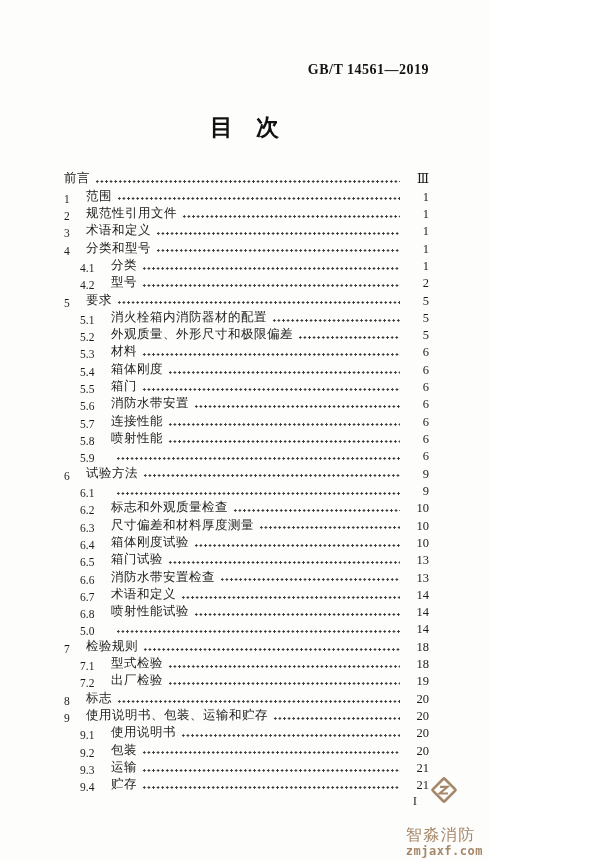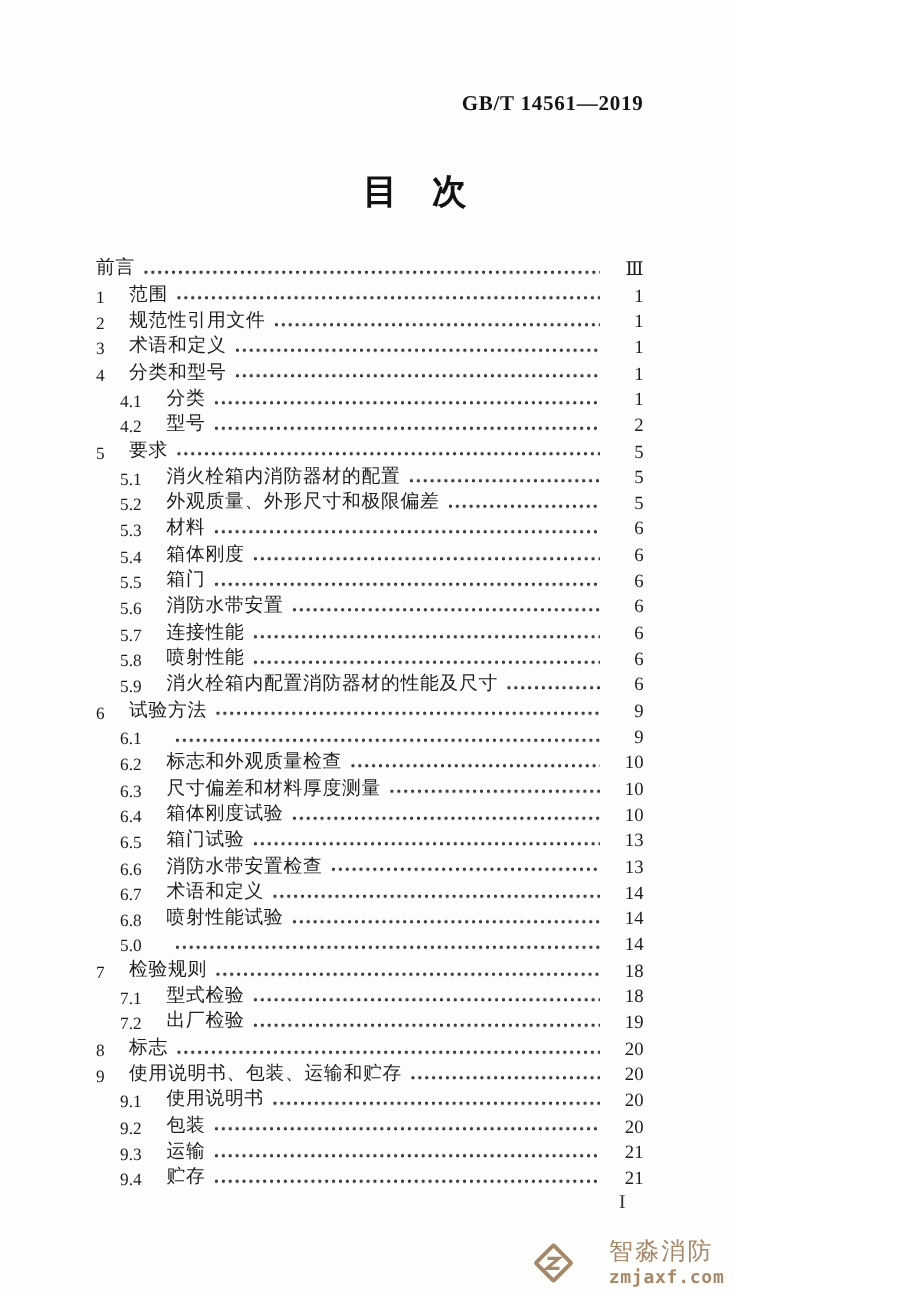--- a/index.html
+++ b/index.html
@@ -29,21 +29,20 @@
     position: absolute;
     top: 112px;
     left: 0;
     width: 100%;
     margin: 0;
     text-align: center;
     font-size: 23px;
     font-weight: bold;
     color: #111;
     font-family: "Liberation Sans", "DejaVu Sans", sans-serif;
-    padding-left: 32px;
   }
   .toc {
     position: absolute;
     top: 170px;
     left: 64px;
     right: 60px;
   }
   .row {
     display: flex;
     align-items: flex-end;
@@ -87,20 +86,21 @@
     font-size: 13px;
     color: #333;
   }
   .watermark {
     position: absolute;
     right: 6px;
     bottom: 3px;
     display: flex;
     align-items: center;
     gap: 22px;
+    flex-direction: column;
   }
   .wm-text { line-height: 1; }
   .wm-name {
     font-size: 16px;
     letter-spacing: 1.5px;
     font-family: "Liberation Sans", "DejaVu Sans", sans-serif;
   }
   .wm-site {
     margin-top: 2px;
     font-size: 12px;
@@ -210,21 +210,20 @@
     <span class="pg">6</span>
   </div>
       <div class="row sub">
     <span class="num">5.8</span>
     <span class="label">喷射性能</span>
     <span class="dots"></span>
     <span class="pg">6</span>
   </div>
       <div class="row sub">
     <span class="num">5.9</span>
-    <span class="label">消火栓箱内配置消防器材的性能及尺寸</span>
     <span class="dots"></span>
     <span class="pg">6</span>
   </div>
       <div class="row">
     <span class="num">6</span>
     <span class="label">试验方法</span>
     <span class="dots"></span>
     <span class="pg">9</span>
   </div>
       <div class="row sub">

